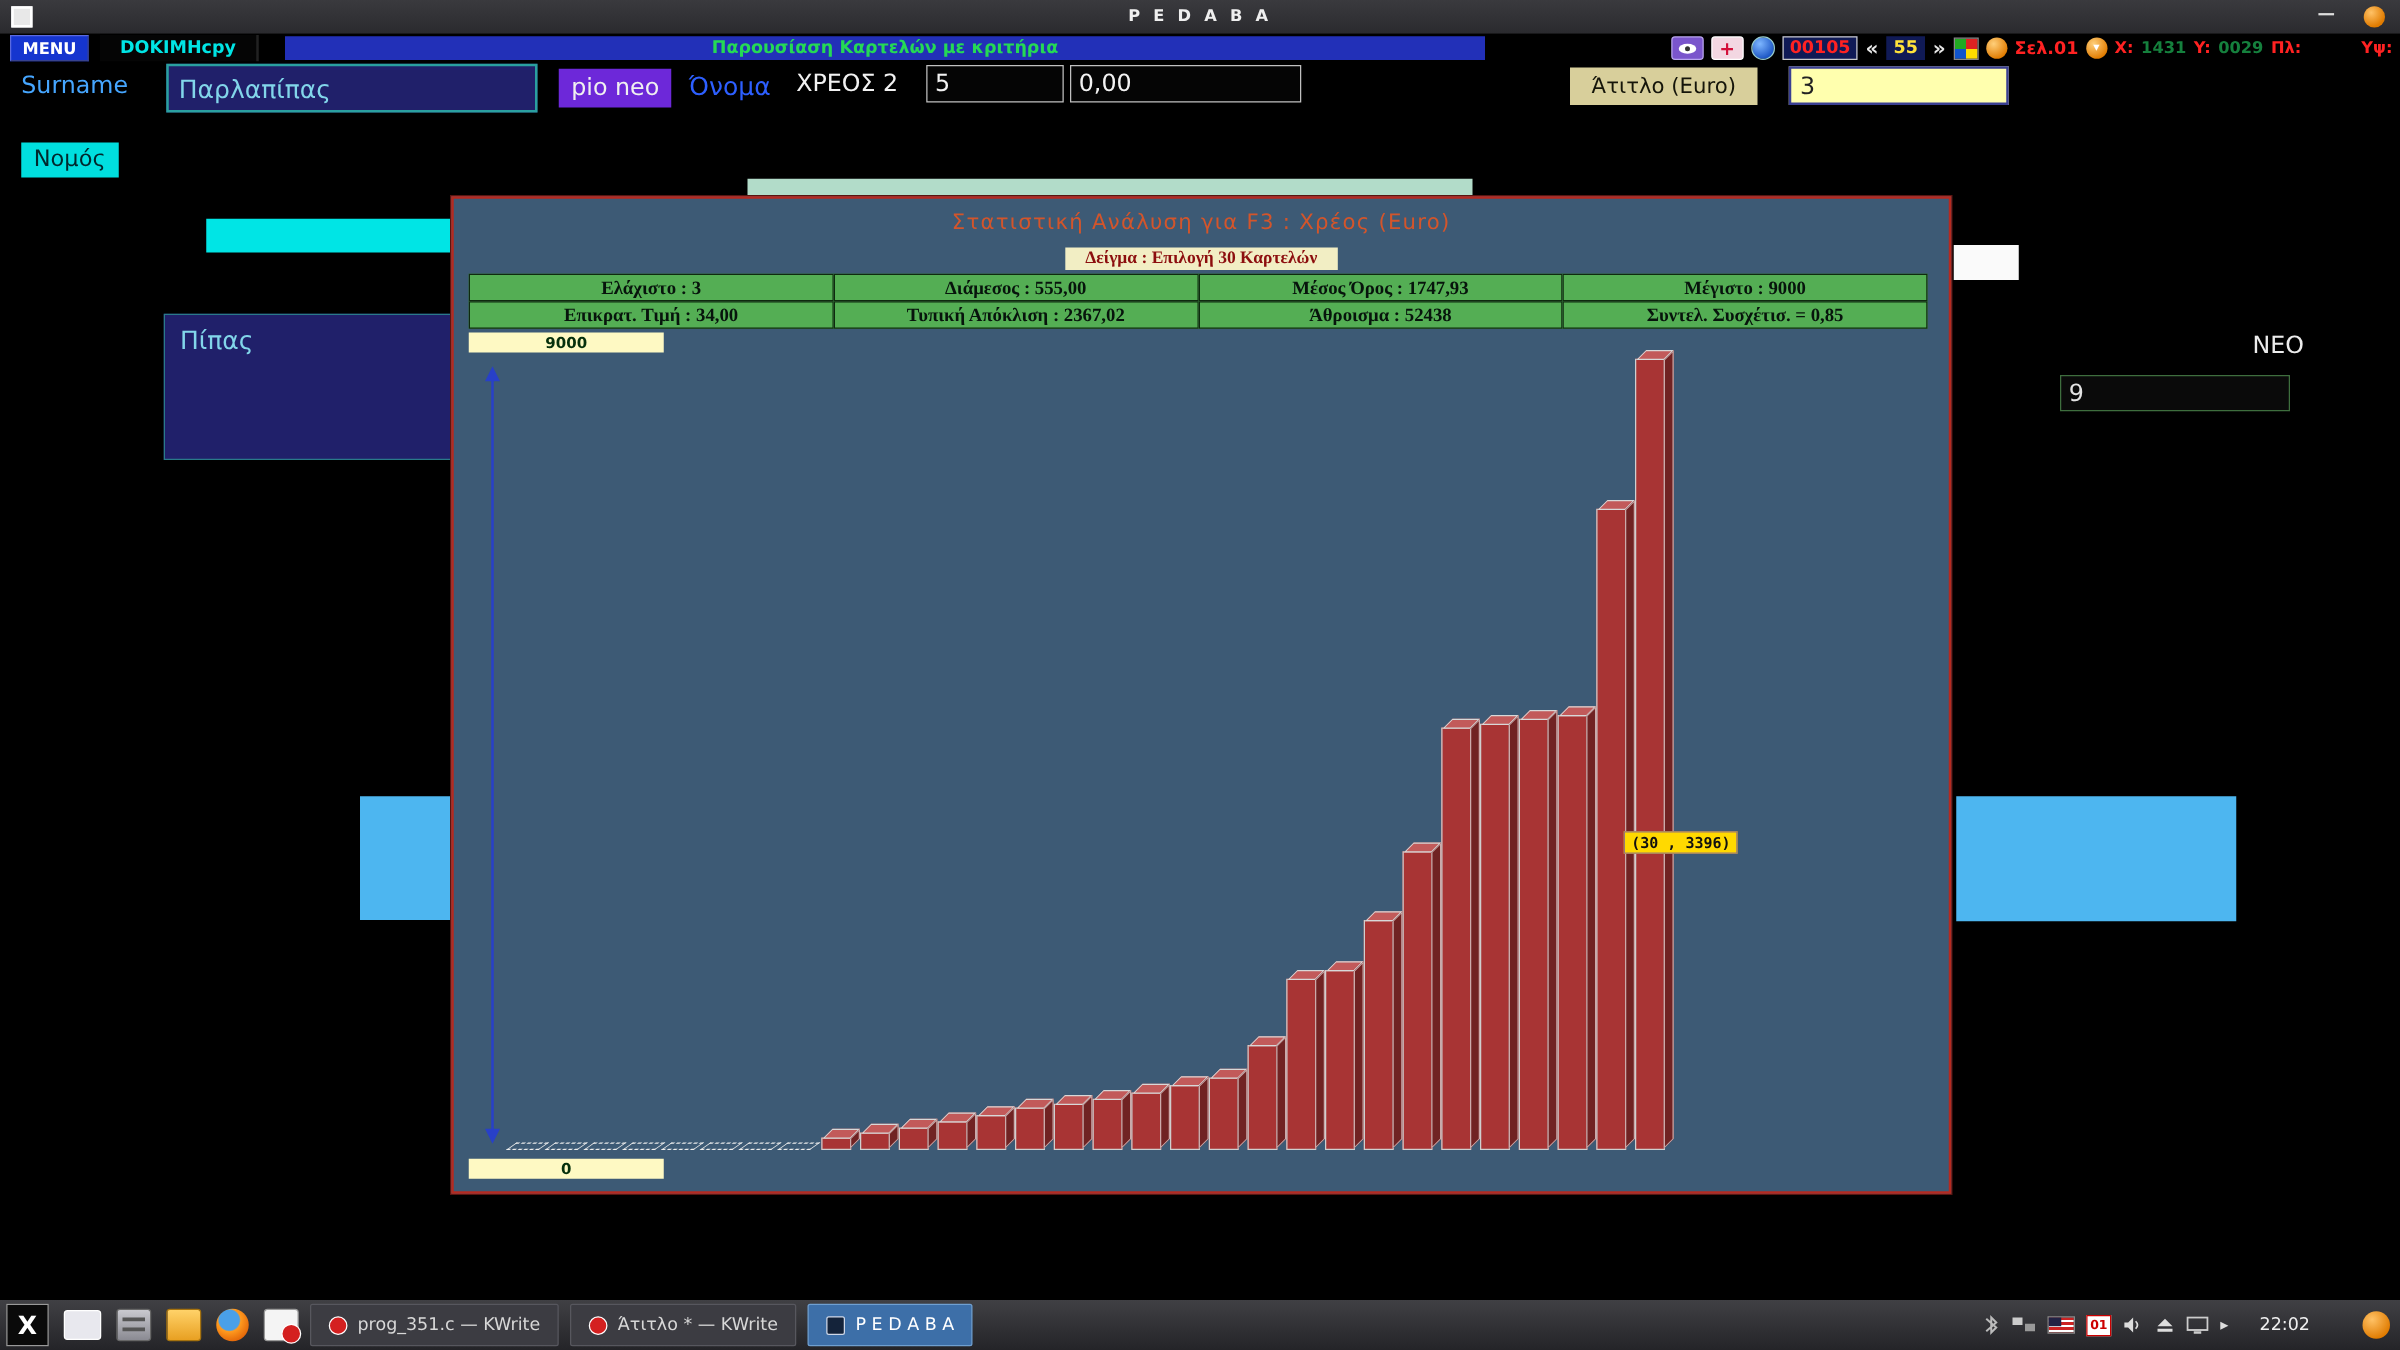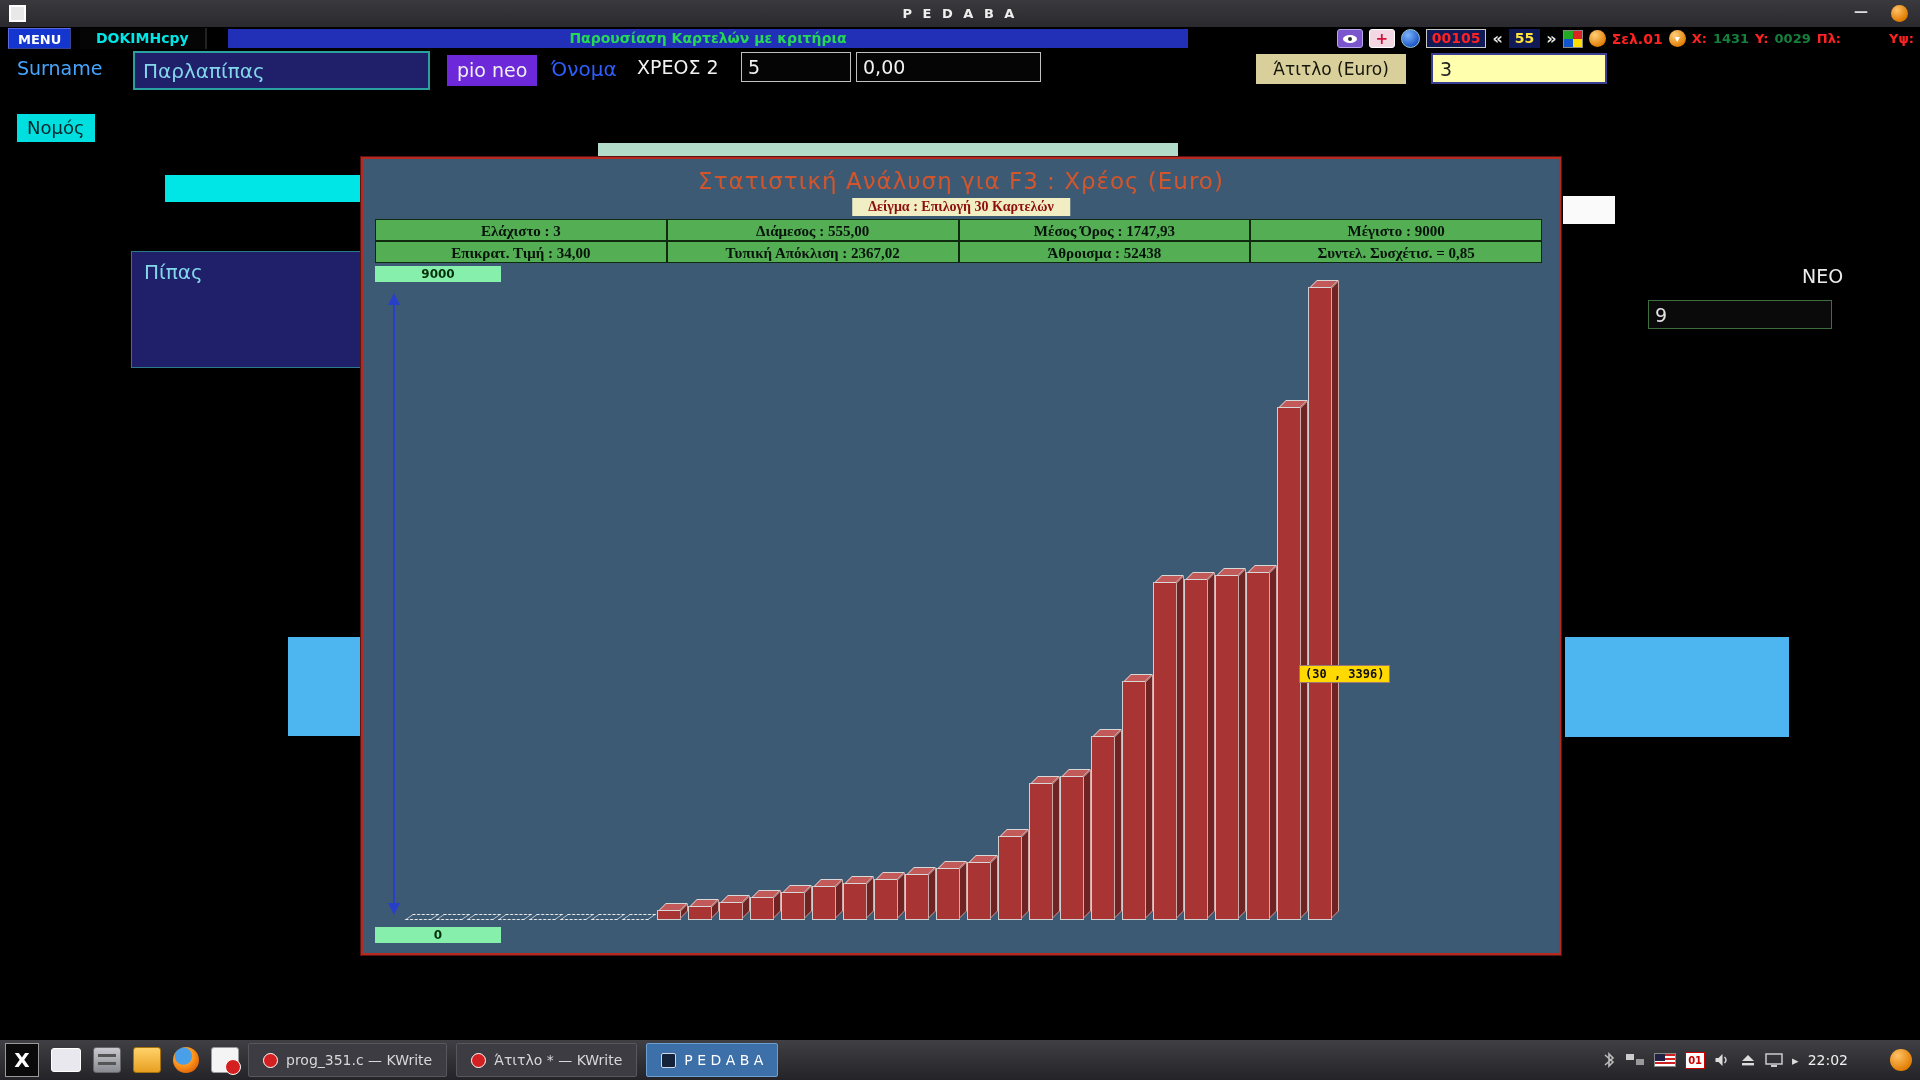--- a/index.html
+++ b/index.html
@@ -78,30 +78,30 @@
   .teal-strip { position:absolute; left:598px; top:143px; width:580px; height:13px; background:#b2dcc9; }
   .lbl-neo { position:absolute; left:1802px; top:265px; color:#ececec; font-size:19px; }
   .in-neo { position:absolute; left:1648px; top:300px; width:184px; height:29px; background:#0a0a0a;
             border:1px solid #3e6e3e; color:#e2e2e2; font-size:19px; padding-left:6px;
             font-family:"DejaVu Sans",sans-serif; }
 
   
   .dialog { position:absolute; left:361px; top:157px; width:1200px; height:798px; background:#3d5a75;
             border:2px solid #b52a20; box-shadow:0 0 0 1px #5a1510; }
   .dlg-title { position:absolute; top:9px; left:0; width:100%; text-align:center; color:#d3552b;
-               font-size:23px; letter-spacing:1px; }
+               font-size:17px; letter-spacing:1px; }
   .dlg-subtitle { position:absolute; top:39px; left:50%; transform:translateX(-50%); background:#f2eec4;
                   color:#8c0e0e; font-weight:bold; font-size:14px; padding:1px 16px;
                   font-family:"Liberation Serif","DejaVu Serif",serif; white-space:nowrap; }
   .dlg-table { position:absolute; top:60px; left:12px; width:1167px; display:grid;
                grid-template-columns:repeat(4,1fr); }
   .dlg-cell { height:22px; line-height:22px; background:#54ae54; border:1px solid #0f2a0f;
               color:#07140c; font-weight:bold; font-size:15px; text-align:center;
               font-family:"Liberation Serif","DejaVu Serif",serif; white-space:nowrap; overflow:hidden; }
-  .y-label { position:absolute; left:12px; width:126px; height:16px; background:#86efac; color:#06300c;
+  .y-label { position:absolute; left:12px; width:156px; height:16px; background:#fef9c3; color:#06300c;
              font-size:12px; font-weight:bold; text-align:center; line-height:16px; }
   .y-max { top:107px; } .y-min { top:768px; }
   .axis { position:absolute; left:30px; top:140px; width:2px; height:610px; background:#2840c8; }
   .axis::before { content:""; position:absolute; top:-12px; left:-5px; border:6px solid transparent;
                   border-bottom:12px solid #2840c8; }
   .axis::after { content:""; position:absolute; bottom:-12px; left:-5px; border:6px solid transparent;
                  border-top:12px solid #2840c8; }
   #bars { position:absolute; left:46px; top:128px; width:1134px; height:633px; }
   .bar { position:absolute; bottom:0; width:24px; background:#a83434; border:1px solid #cfcfcf; }
   .bar-top { position:absolute; left:0; top:-8px; width:100%; height:8px; background:#c25a5a;
@@ -136,21 +136,21 @@
   .task-btn.active { background:#3d6fa8; border-color:#6f9fd0; color:#fff; }
   .task-ico { width:15px; height:15px; border-radius:50%; background:#d42020; border:1px solid #fff; flex:none; }
   .task-ico.sq { border-radius:2px; background:#14233a; border:1px solid #cfd8e8; }
   .tray { margin-left:auto; display:flex; align-items:center; gap:9px; padding-right:14px; }
   .tray svg { display:block; }
   .flag { width:22px; height:14px; position:relative; border:1px solid #888;
           background:repeating-linear-gradient(#c22 0 2px, #fff 2px 4px); }
   .flag::after { content:""; position:absolute; left:0; top:0; width:10px; height:7px; background:#224; }
   .cal { width:20px; height:17px; background:#fff; border:1px solid #c00; color:#c00; font-size:10px;
          font-weight:bold; text-align:center; line-height:16px; }
-  .clock { color:#efefef; font-size:14px; margin-left:0; }
+  .clock { color:#efefef; font-size:14px; margin-left:16px; }
   .tray-arrow { color:#ddd; font-size:13px; }
   .update-orb { width:22px; height:22px; border-radius:50%; margin-left:28px; margin-right:8px;
                 background:radial-gradient(circle at 35% 30%, #ffc266, #e07b00 75%); }
 </style>
 </head>
 <body>
 
 <div id="screen">
 
   <div class="titlebar">

